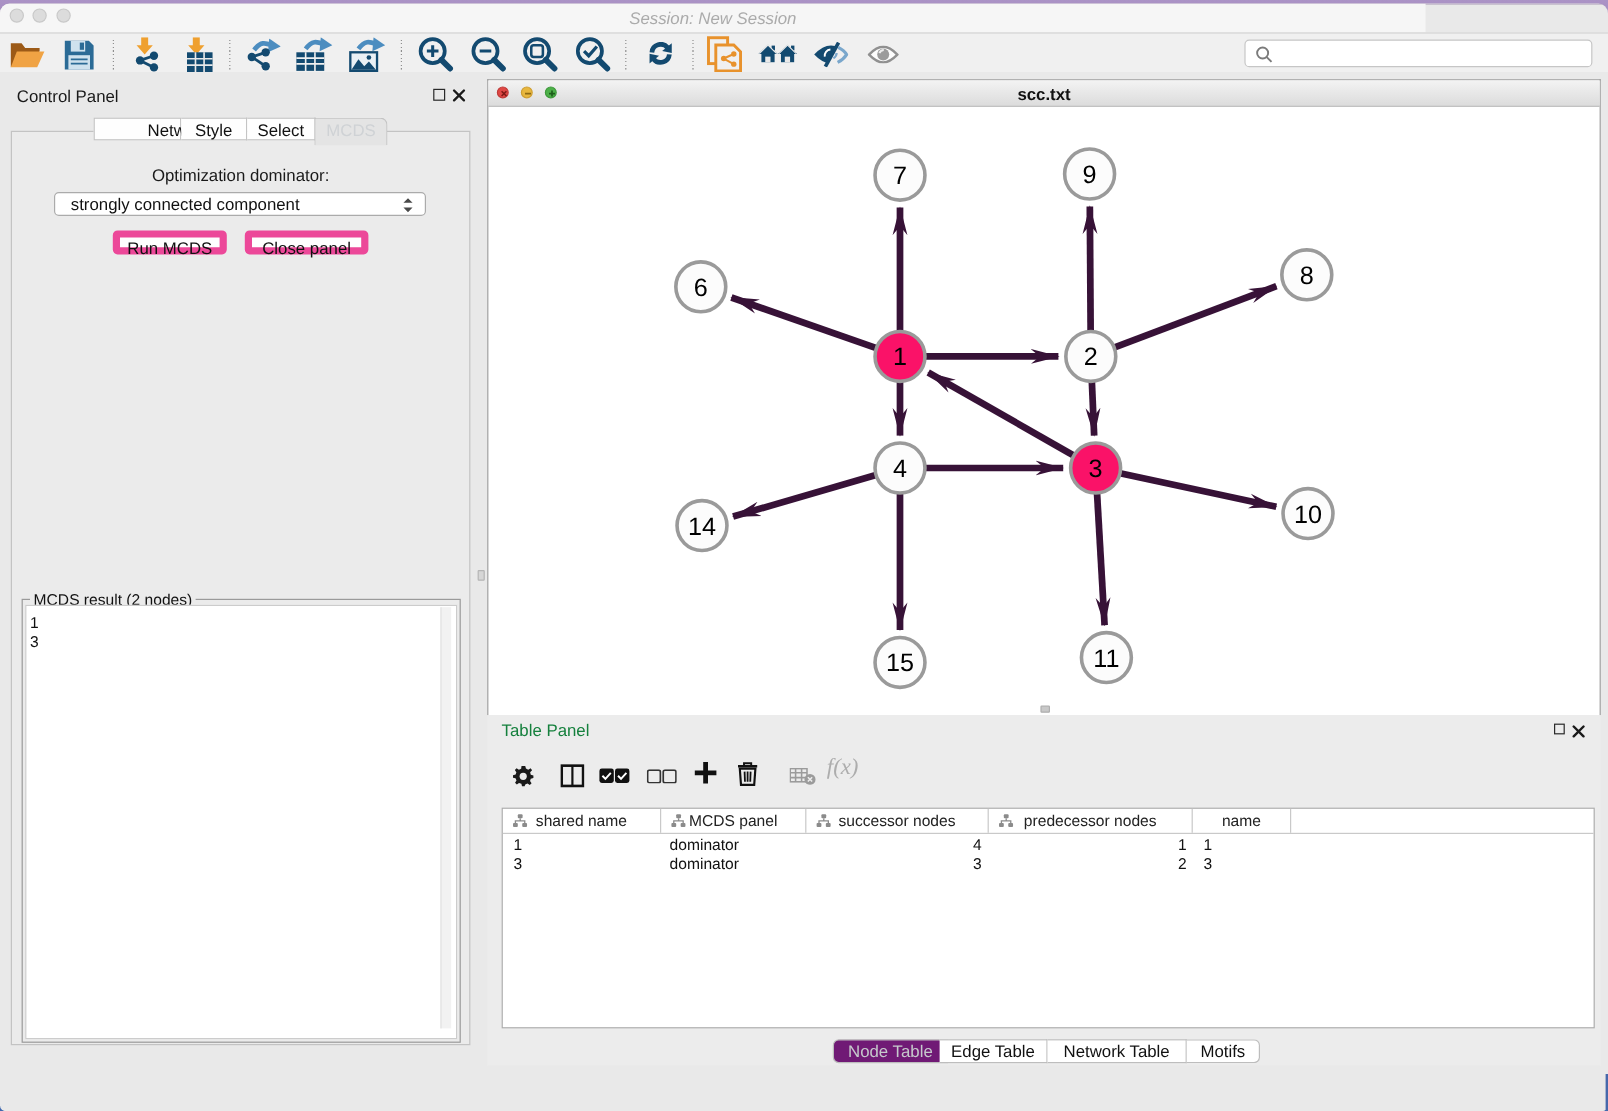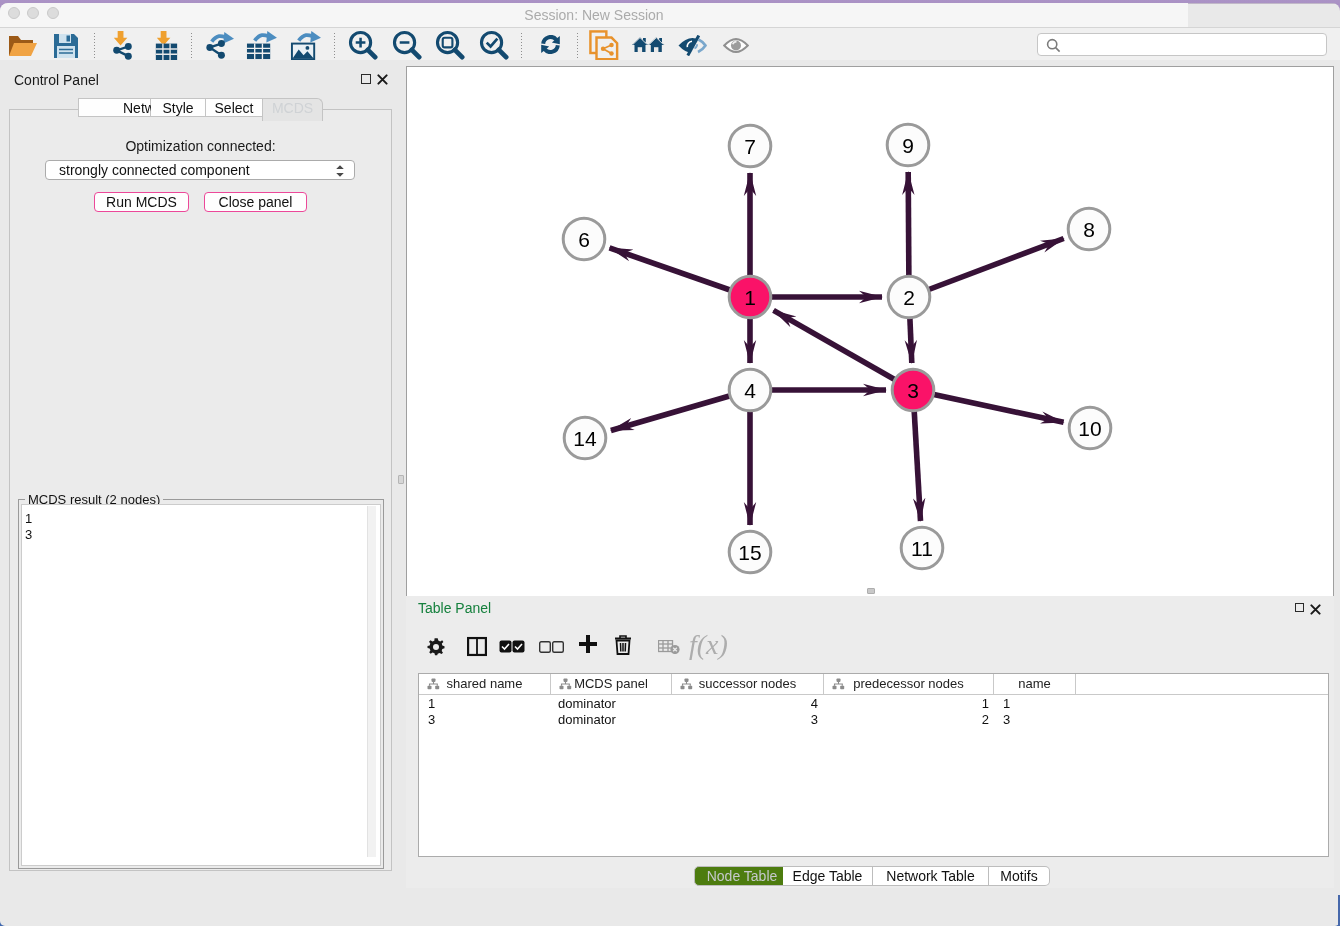--- a/index.html
+++ b/index.html
@@ -1,21 +1,21 @@
 <!DOCTYPE html>
 <html><head>
 <meta charset="utf-8">
 <style>
 * { margin:0; padding:0; box-sizing:border-box; }
 html,body { width:1340px; height:926px; overflow:hidden; }
 body { font-family:"Liberation Sans", sans-serif; background:linear-gradient(180deg,#ab93c6 0,#a88fc2 8px,#7a7fb5 300px,#4068ae 900px); position:relative; }
 #win { position:absolute; left:0; top:3px; width:1340px; height:923px;
   background:#e9e9e9; border-radius:8px 8px 5px 5px; overflow:hidden; }
 #titlebar { position:absolute; left:0; top:0; width:1188px; height:24px;
-  background:#f6f6f6; }
+  background:#f6f6f6;font-style:italic; }
 .tl { position:absolute; top:4px; width:12px; height:12px; border-radius:50%;
   background:#dcdcdc; border:1px solid #c9c9c9; }
 #title { position:absolute; top:4px; left:0; width:100%; text-align:center;
   color:#ababab; font-size:14px; }
 #toolbar { position:absolute; left:0; top:24px; width:1340px; height:35px;
   background:#f0f0f0; border-top:1px solid #d5d5d5; border-bottom:1px solid #c4c4c4; }
 .tsep { position:absolute; top:5px; height:25px; width:1px;
   background:repeating-linear-gradient(180deg,#8f8f8f 0 1px,rgba(0,0,0,0) 1px 3px); }
 #search { position:absolute; left:1037px; top:5px; width:290px; height:23px;
   background:#fff; border:1px solid #c6c6c6; border-radius:4px; }
@@ -26,21 +26,21 @@
 .tab { position:absolute; top:36px; height:19px; background:#fefefe; border:1px solid #c4c4c4;
   text-align:center; font-size:14px; color:#111; line-height:18px; }
 #cp-content { position:absolute; left:9px; top:47px; width:383px; height:762px;
   background:#ebebeb; border:1px solid #c3c3c3; }
 #opt-label { position:absolute; left:0; top:28px; width:100%; text-align:center;
   font-size:14px; color:#1a1a1a; }
 #dropdown { position:absolute; left:35px; top:50px; width:310px; height:20px;
   background:#fff; border:1px solid #ababab; border-radius:4px;
   font-size:14px; color:#111; line-height:18px; padding-left:13px; }
 .btn { position:absolute; top:82px; height:20px; background:#fefefe;
-  border:1px solid #ec4899; border-radius:4px; text-align:center;
+  border:6px solid #ec4899; border-radius:4px; text-align:center;
   font-size:14px; color:#111; line-height:18px; }
 #mcds-group { position:absolute; left:8px; top:389px; width:366px; height:370px;
   border:1px solid #9a9a9a; }
 #mcds-label { position:absolute; left:6px; top:-8px; background:#ebebeb;
   font-size:13px; color:#111; padding:0 3px; }
 #mcds-text { position:absolute; left:2px; top:4px; width:360px; height:362px;
   background:#fff; border:1px solid #cccccc; font-size:13px; color:#111; }
 
 #nview { position:absolute; left:406px; top:63px; width:928px; height:530px;
   background:#fff; border:1px solid #9f9f9f; border-bottom:none; }
@@ -223,21 +223,21 @@
   <div style="position:absolute; left:398px; top:472px; width:6px; height:9px; background:#d6d6d6; border:1px solid #b5b5b5; border-radius:1px; z-index:5;"></div>
   <div id="cpanel">
     <div id="cp-title">Control Panel</div>
     <div id="cp-icons">
       <div style="position:absolute; left:361px; top:12px; width:10px; height:10px; border:1.3px solid #2a2a2a;"></div>
       <svg style="position:absolute; left:377px; top:12px;" width="11" height="11" viewBox="0 0 11 11">
           <path d="M1.4 1.4 L9.6 9.6 M9.6 1.4 L1.4 9.6" stroke="#1a1a1a" stroke-width="2" stroke-linecap="round"></path>
         </svg>
     </div>
     <div id="cp-content">
-      <div id="opt-label">Optimization connected:</div>
+      <div id="opt-label">Optimization dominator:</div>
       <div id="dropdown">strongly connected component
         <svg style="position:absolute; right:9px; top:3px;" width="10" height="14" viewBox="0 0 10 14">
             <path d="M1.2 5 L5 1.2 L8.8 5 Z M1.2 9 L5 12.8 L8.8 9 Z" fill="#4a4a4a"></path>
           </svg>
       </div>
       <div class="btn" style="left:84px; width:95px;">Run MCDS</div>
       <div class="btn" style="left:194px; width:103px;">Close panel</div>
       <div id="mcds-group">
         <div id="mcds-label">MCDS result (2 nodes)</div>
         <div id="mcds-text">
@@ -246,20 +246,35 @@
           <div style="position:absolute; right:4px; top:1px; width:9px; height:351px; background:#f2f2f2; border-left:1px solid #e2e2e2;"></div>
         </div>
       </div>
     </div>
     <div class="tab" style="left:78px; width:73px;padding-left:44px;">Network</div>
     <div class="tab" style="left:151px; width:55px; border-left:none;">Style</div>
     <div class="tab" style="left:206px; width:57px; border-left:none;">Select</div>
     <div class="tab" id="tab-mcds" style="left:262px; width:61px; background:#e4e4e4; color:#cfd2d5; border-radius:0 6px 0 0; height:23px; border-bottom:none;">MCDS</div>
   </div>
   <div id="nview">
+    <div id="nv-title">
+      <div class="nvtl" style="left:7px; background:#df4744; border:1px solid #c03c3a;"></div>
+      <svg style="position:absolute; left:9.5px; top:7.5px;" width="6" height="6" viewBox="0 0 6 6">
+          <path d="M1 1 L5 5 M5 1 L1 5" stroke="#7c1a16" stroke-width="1.3"></path>
+        </svg>
+      <div class="nvtl" style="left:27px; background:#e8b73e; border:1px solid #cf9f33;"></div>
+      <svg style="position:absolute; left:29.5px; top:7.5px;" width="6" height="6" viewBox="0 0 6 6">
+          <path d="M0.5 3 L5.5 3" stroke="#8e6a13" stroke-width="1.5"></path>
+        </svg>
+      <div class="nvtl" style="left:47px; background:#4db049; border:1px solid #3f9a3c;"></div>
+      <svg style="position:absolute; left:49.5px; top:7.5px;" width="6" height="6" viewBox="0 0 6 6">
+          <path d="M0.5 3 L5.5 3 M3 0.5 L3 5.5" stroke="#1d5f1b" stroke-width="1.4"></path>
+        </svg>
+      <div id="nv-name">scc.txt</div>
+    </div>
     <svg id="graph" style="position:absolute; left:0; top:21px;" width="926" height="503" viewBox="0 0 926 503">
       <defs>
         <marker id="arr" viewBox="0 0 24 14" markerWidth="24" markerHeight="14" refX="23" refY="7" orient="auto" markerUnits="userSpaceOnUse">
           <path d="M24 7 L0 0.8 L7.5 7 L0 13.2 Z" fill="#371237"></path>
         </marker>
       </defs>
       <g stroke="#371237" stroke-width="5.6" marker-end="url(#arr)">
         <line x1="343" y1="209" x2="343" y2="85"></line>
         <line x1="343" y1="209" x2="202.5" y2="159.9"></line>
         <line x1="343" y1="209" x2="475" y2="209"></line>
@@ -342,21 +357,21 @@
         </svg>
       <svg style="position:absolute; left:252px; top:44px;" width="22" height="14" viewBox="0 0 22 14">
           <rect x="0.5" y="0.5" width="14" height="11" fill="none" stroke="#9b9b9b" stroke-width="1.3"></rect>
           <line x1="0.5" y1="4" x2="14.5" y2="4" stroke="#9b9b9b" stroke-width="1.3"></line>
           <line x1="0.5" y1="8" x2="14.5" y2="8" stroke="#9b9b9b" stroke-width="1.3"></line>
           <line x1="5" y1="0.5" x2="5" y2="11.5" stroke="#9b9b9b" stroke-width="1.3"></line>
           <line x1="10" y1="0.5" x2="10" y2="11.5" stroke="#9b9b9b" stroke-width="1.3"></line>
           <circle cx="17" cy="9.5" r="4.6" fill="#9b9b9b"></circle>
           <path d="M15.2 7.7 L18.8 11.3 M18.8 7.7 L15.2 11.3" stroke="#ececec" stroke-width="1.3"></path>
         </svg>
-      <div style="position:absolute; left:283px; top:33px; width:50px; font-family:'Liberation Serif',serif; font-style:italic; font-size:28px; color:#adadad;">f(x)</div>
+      <div style="position:absolute; left:283px; top:33px; width:50px; font-family:'Liberation Serif',serif; font-style:italic; font-size:19px; color:#adadad;">f(x)</div>
     </div>
     <div id="ttable">
       <div class="thc" style="left:0; width:132px;">shared name</div>
       <div class="thc" style="left:132px; width:121px;">MCDS panel</div>
       <div class="thc" style="left:253px; width:152px;">successor nodes</div>
       <div class="thc" style="left:405px; width:170px;">predecessor nodes</div>
       <div class="thc" style="left:575px; width:82px;">name</div>
       <div style="position:absolute; left:0; top:20px; width:100%; border-top:1px solid #c9c9c9;"></div>
       <svg class="hicon" style="position:absolute; left:8px; top:4px;" width="13" height="12" viewBox="0 0 13 12">
           <g fill="#8b8b8b">
@@ -395,20 +410,20 @@
       <div class="trow" style="left:253px; top:22px; width:146px; text-align:right;">4</div>
       <div class="trow" style="left:405px; top:22px; width:165px; text-align:right;">1</div>
       <div class="trow" style="left:584px; top:22px;">1</div>
       <div class="trow" style="left:9px; top:38px;">3</div>
       <div class="trow" style="left:139px; top:38px;">dominator</div>
       <div class="trow" style="left:253px; top:38px; width:146px; text-align:right;">3</div>
       <div class="trow" style="left:405px; top:38px; width:165px; text-align:right;">2</div>
       <div class="trow" style="left:584px; top:38px;">3</div>
     </div>
     <div id="btabs">
-      <div class="btab" style="left:288px; width:96px; background:#4d7c0f; color:#c6c9cc; border-radius:5px 0 0 5px;">Node Table</div>
+      <div class="btab" style="left:288px; width:96px; background:#701a75; color:#c6c9cc; border-radius:5px 0 0 5px;">Node Table</div>
       <div class="btab" style="left:377px; width:90px; border-left:none;">Edge Table</div>
       <div class="btab" style="left:467px; width:116px; border-left:none;">Network Table</div>
       <div class="btab" style="left:583px; width:61px; border-radius:0 5px 5px 0; border-left:none;">Motifs</div>
     </div>
   </div>
 </div>
 <div style="position:absolute; right:0; top:895px; width:2px; height:31px; background:#4668ab;"></div>
 
 </body></html>

